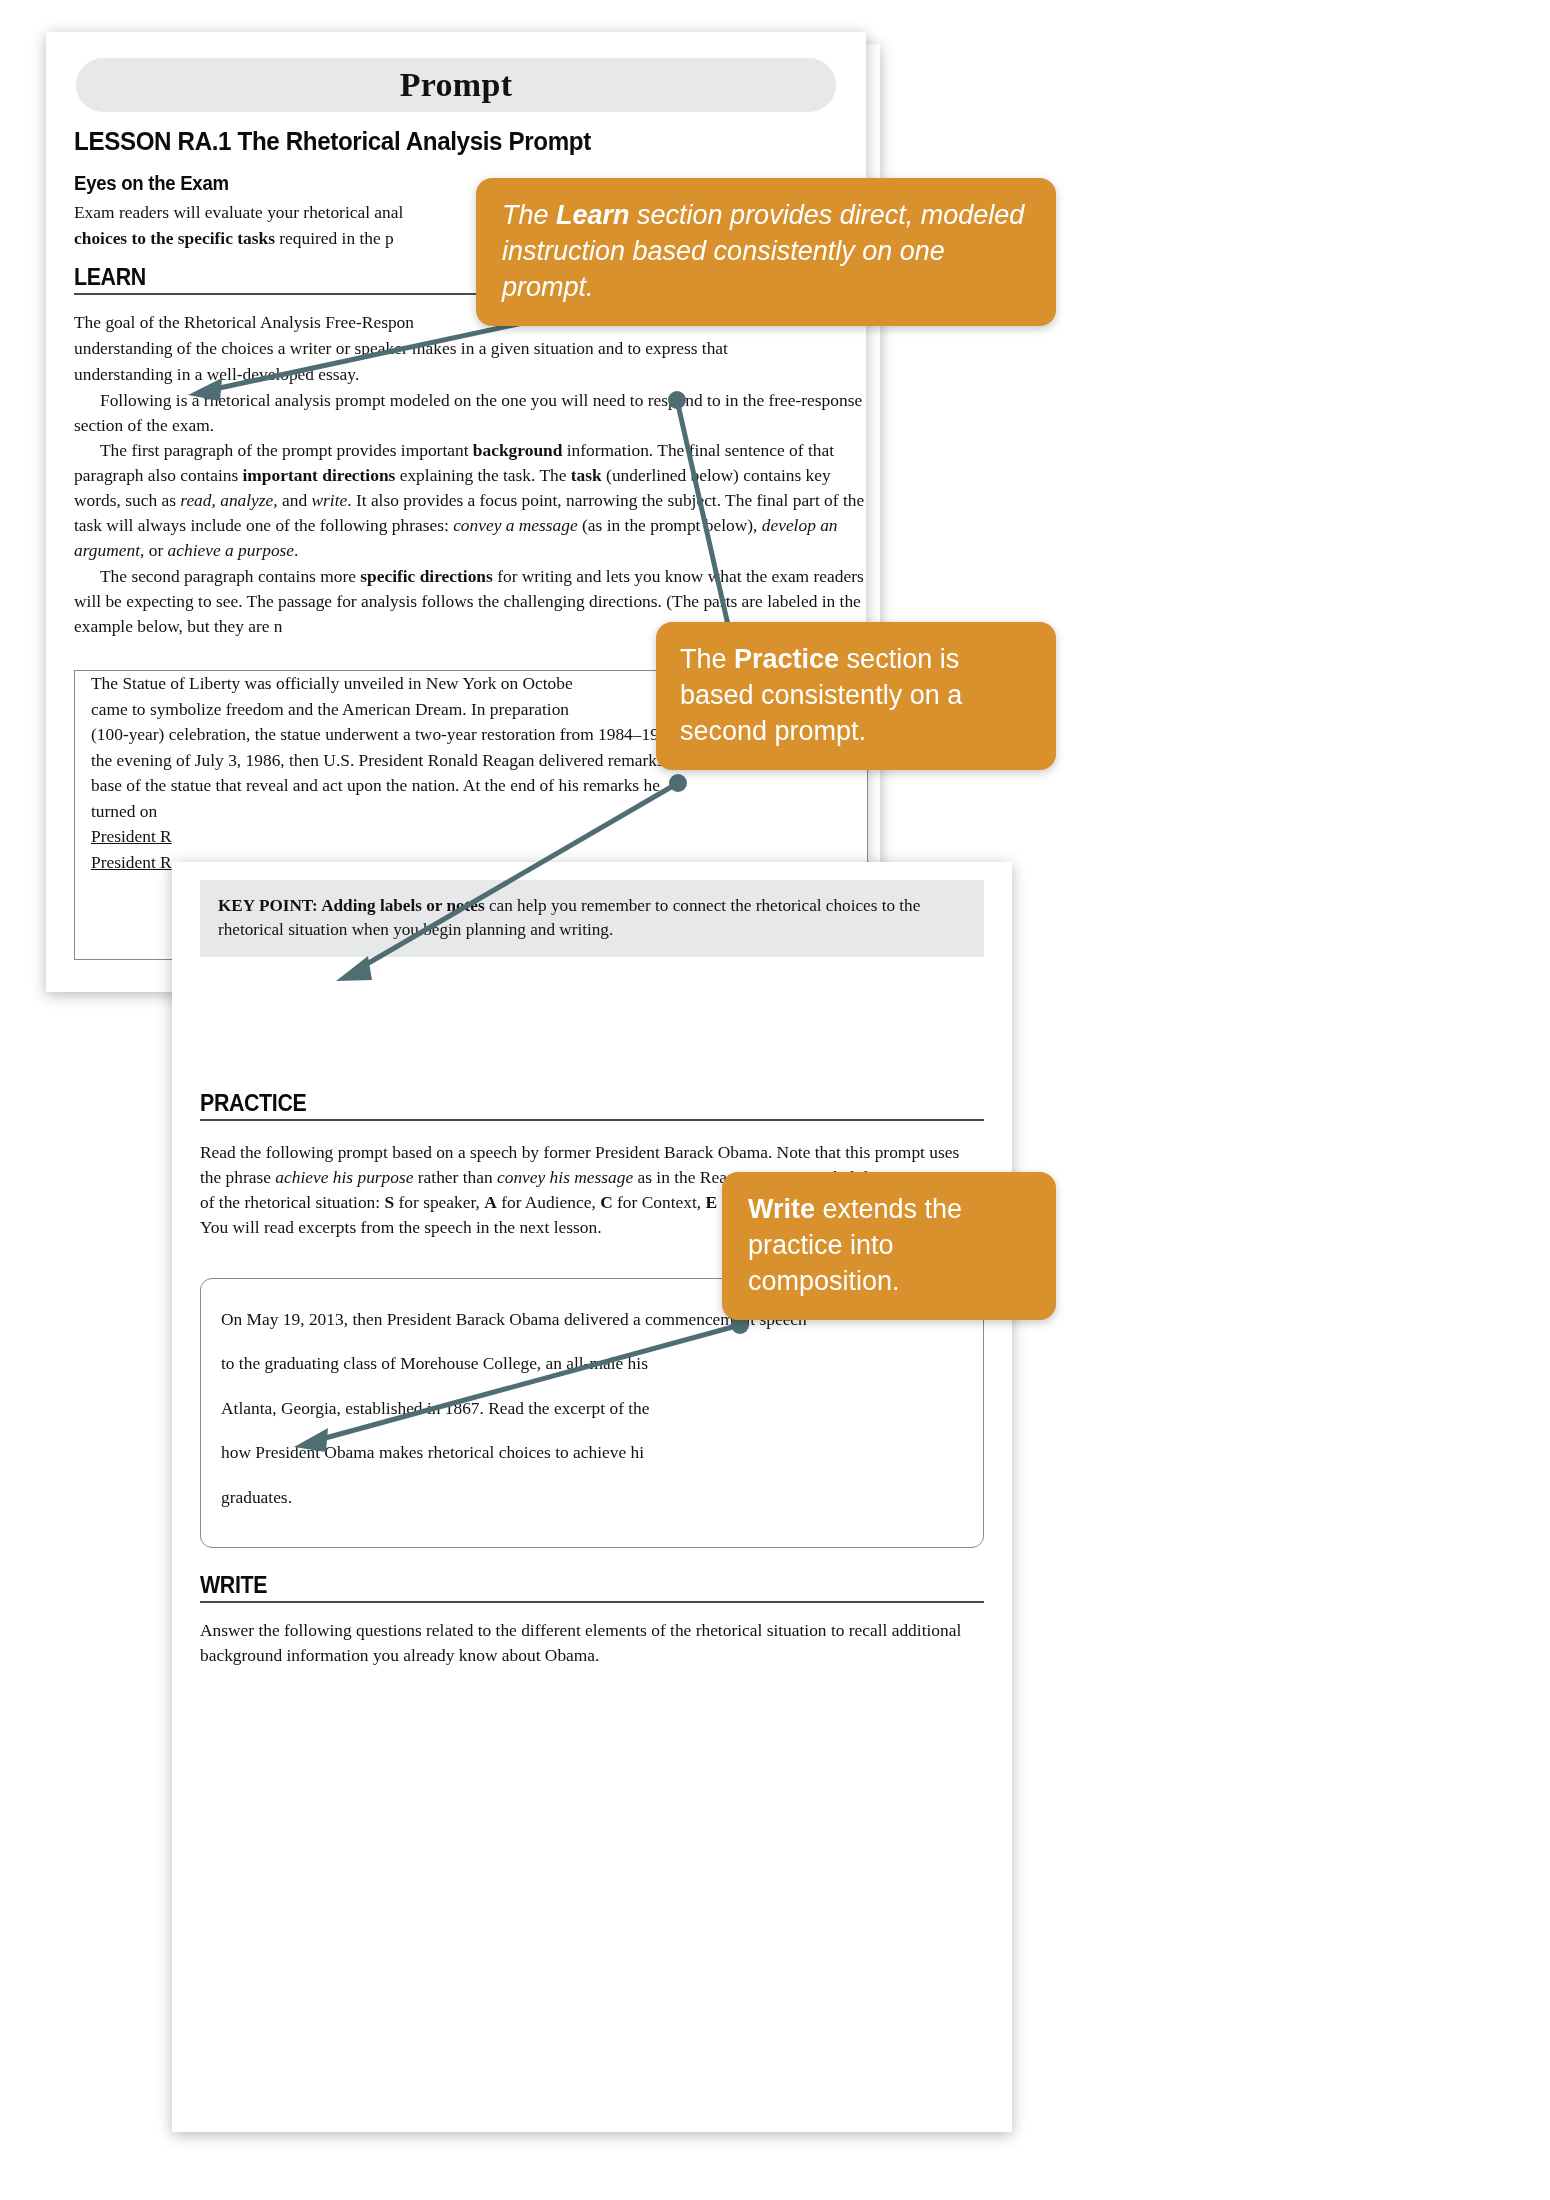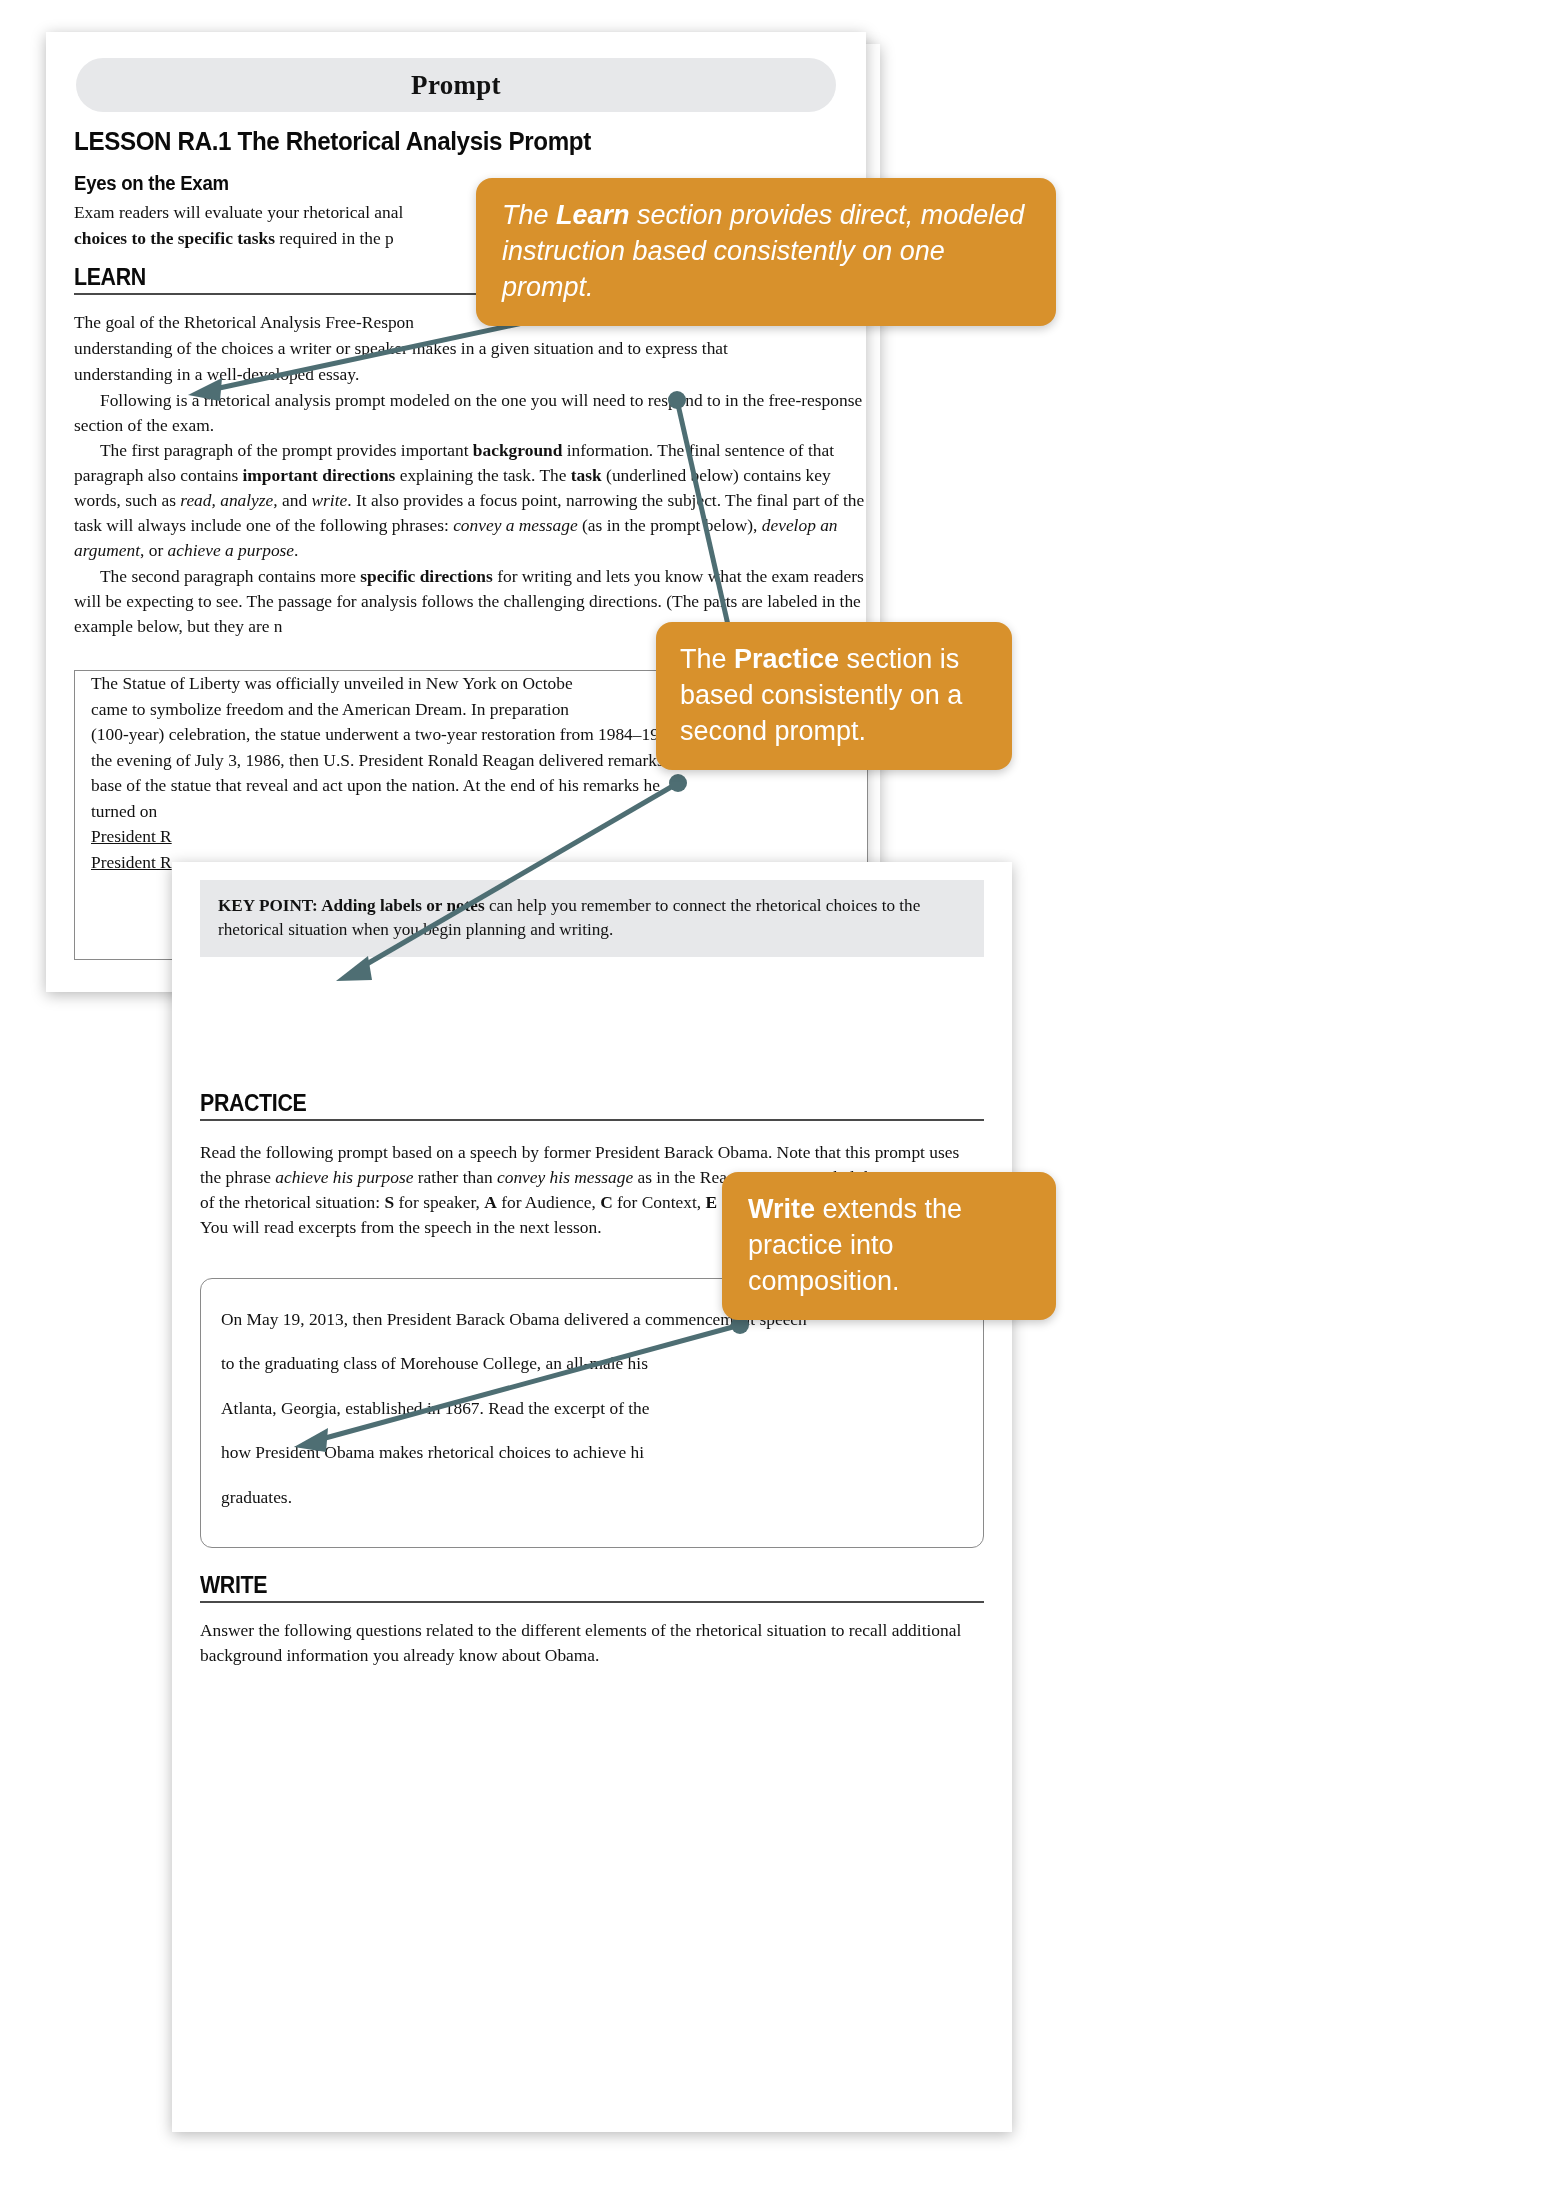--- a/index.html
+++ b/index.html
@@ -16,21 +16,21 @@
   #sheet-front{left:46px;top:32px;width:820px;height:960px;}
   #sheet-lower{left:172px;top:862px;width:840px;height:1270px;}
 
   
   .page1{position:absolute;left:46px;top:32px;width:820px;height:960px;
          padding:0;box-sizing:border-box;}
   .prompt-pill{position:absolute;left:30px;top:26px;width:760px;height:54px;
        background:#e7e8ea;border-radius:27px;
        display:flex;align-items:center;justify-content:center;}
   .prompt-pill span{font-family:"Liberation Serif",serif;font-weight:bold;
-       font-size:27px;color:#121212;letter-spacing:.3px;}
+       font-size:34px;color:#121212;letter-spacing:.3px;}
 
   .lesson-title{position:absolute;left:28px;top:94px;width:700px;
        font-family:"Liberation Sans",sans-serif;font-weight:bold;
        font-size:26px;color:#0b0b0b;letter-spacing:-.4px;
        transform:scaleX(.93);transform-origin:left center;}
   .eyes{position:absolute;left:28px;top:140px;
        font-family:"Liberation Sans",sans-serif;font-weight:bold;
        font-size:20px;color:#0b0b0b;letter-spacing:-.3px;
        transform:scaleX(.93);transform-origin:left center;}
 
@@ -200,19 +200,19 @@
     <line x1="740" y1="1325" x2="318" y2="1440" stroke="#4e6e73" stroke-width="5"></line>
     <polygon points="294,1447 328,1428 326,1452" fill="#4e6e73"></polygon>
     <circle cx="740" cy="1325" r="9" fill="#4e6e73"></circle>
   </g>
 </svg>
 
 <div class="callout" style="left:476px;top:178px;width:580px;font-style:italic;">
   <span>The </span><b>Learn</b><span> section provides direct, modeled instruction based consistently on one prompt.</span>
 </div>
 
-<div class="callout" style="left:656px;top:622px;width:356px;padding-left:24px;">
+<div class="callout" style="left:656px;top:622px;width:400px;padding-left:24px;">
   <span>The </span><b>Practice</b><span> section is based consistently on a second prompt.</span>
 </div>
 
 <div class="callout" style="left:722px;top:1172px;width:334px;">
   <b>Write</b><span> extends the practice into composition.</span>
 </div>
 
 </body></html>

